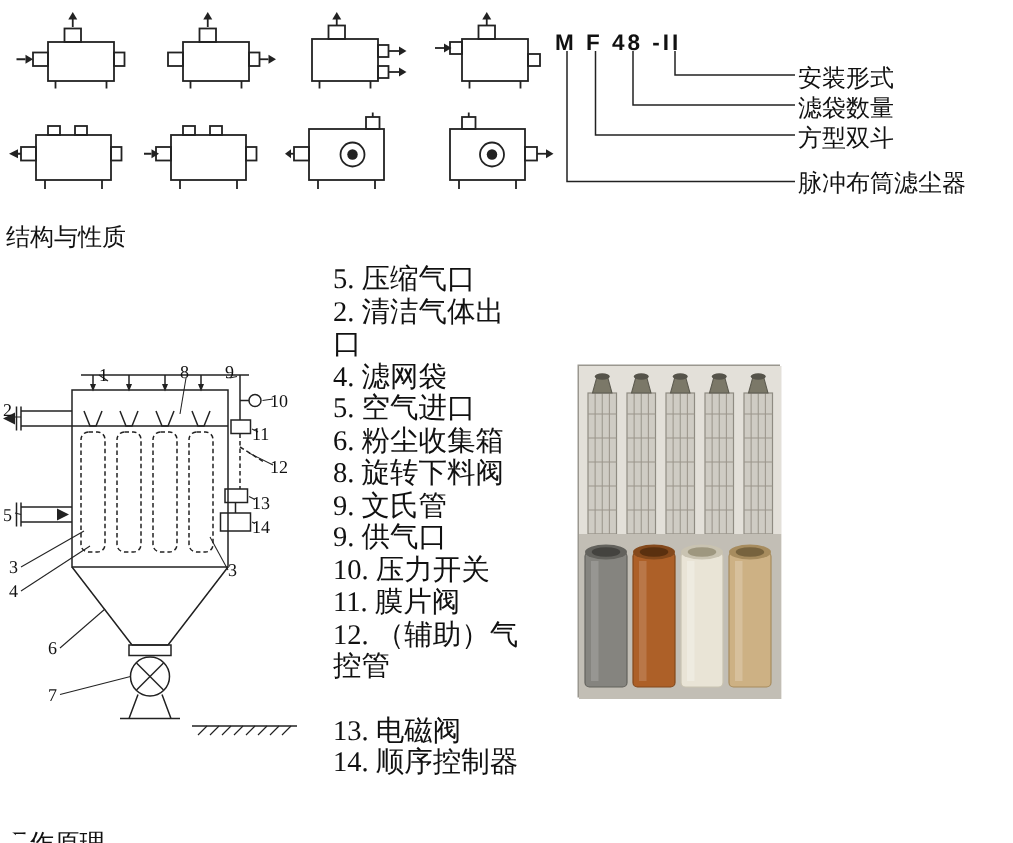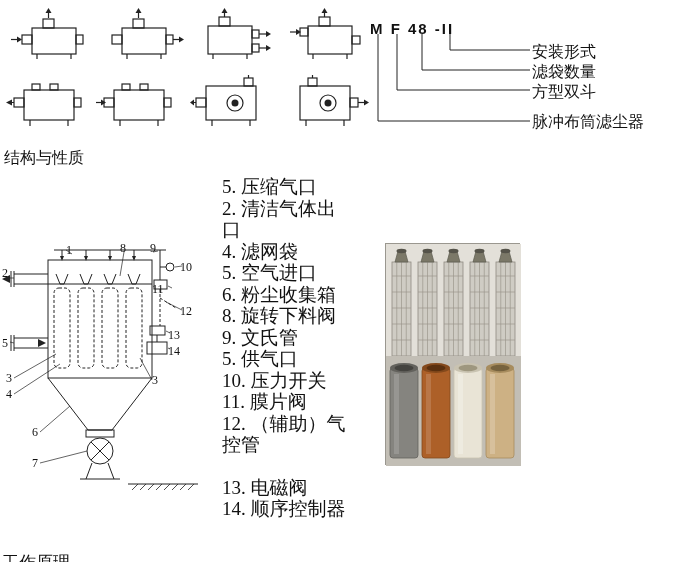--- a/index.html
+++ b/index.html
@@ -1,19 +1,19 @@
 <!DOCTYPE html>
 <html><head>
 <meta charset="utf-8">
 <style>
   * { margin:0; padding:0; box-sizing:border-box; }
   html,body { width:675px; height:562px; background:#fff; }
   .page {
     position:relative; width:675px; height:562px; background:#fff; overflow:hidden;
-    font-family:"Liberation Serif","DejaVu Serif",serif; color:#111;
+    font-family:"Liberation Serif","DejaVu Serif",serif; color:#111;border-radius:26px;
   }
   .abs { position:absolute; }
   .model-code {
     position:absolute; left:370px; top:20px;
     font-family:"Liberation Sans","DejaVu Sans",sans-serif;
     font-weight:bold; font-size:15px; letter-spacing:2px; white-space:nowrap;
   }
   .code-label { position:absolute; left:532px; font-size:16px; white-space:nowrap; }
   .heading { position:absolute; left:4px; top:148px; font-size:16px; }
   .callout {
@@ -250,41 +250,41 @@
         <polygon points="84,18 88,18 86,23"></polygon>
         <polygon points="108,18 112,18 110,23"></polygon>
         <polygon points="132,18 136,18 134,23"></polygon>
       </g>
     </svg>
     <span class="callout" style="left:66px;top:6px">1</span>
     <span class="callout" style="left:120px;top:4px">8</span>
     <span class="callout" style="left:150px;top:4px">9</span>
     <span class="callout" style="left:180px;top:23px">10</span>
     <span class="callout" style="left:2px;top:29px">2</span>
-    <span class="callout" style="left:152px;top:45px">11</span>
+    <span class="callout" style="left:168px;top:45px">11</span>
     <span class="callout" style="left:180px;top:67px">12</span>
     <span class="callout" style="left:168px;top:91px">13</span>
     <span class="callout" style="left:168px;top:107px">14</span>
     <span class="callout" style="left:2px;top:99px">5</span>
     <span class="callout" style="left:6px;top:134px">3</span>
     <span class="callout" style="left:6px;top:150px">4</span>
     <span class="callout" style="left:152px;top:136px">3</span>
     <span class="callout" style="left:32px;top:188px">6</span>
     <span class="callout" style="left:32px;top:219px">7</span>
   </div>
 
   <ol class="parts">
     <li>5. 压缩气口</li>
     <li>2. 清洁气体出口</li>
     <li>4. 滤网袋</li>
     <li>5. 空气进口</li>
     <li>6. 粉尘收集箱</li>
     <li>8. 旋转下料阀</li>
     <li>9. 文氏管</li>
-    <li>5. 供气口</li>
+    <li>9. 供气口</li>
     <li>10. 压力开关</li>
     <li>11. 膜片阀</li>
     <li>12. （辅助）气控管</li>
     <li class="gap">13. 电磁阀</li>
     <li>14. 顺序控制器</li>
   </ol>
 
   <div class="photo-frame">
     <svg width="135" height="222" viewBox="0 0 135 222">
       <rect width="135" height="222" fill="#d9d6cf"></rect>

